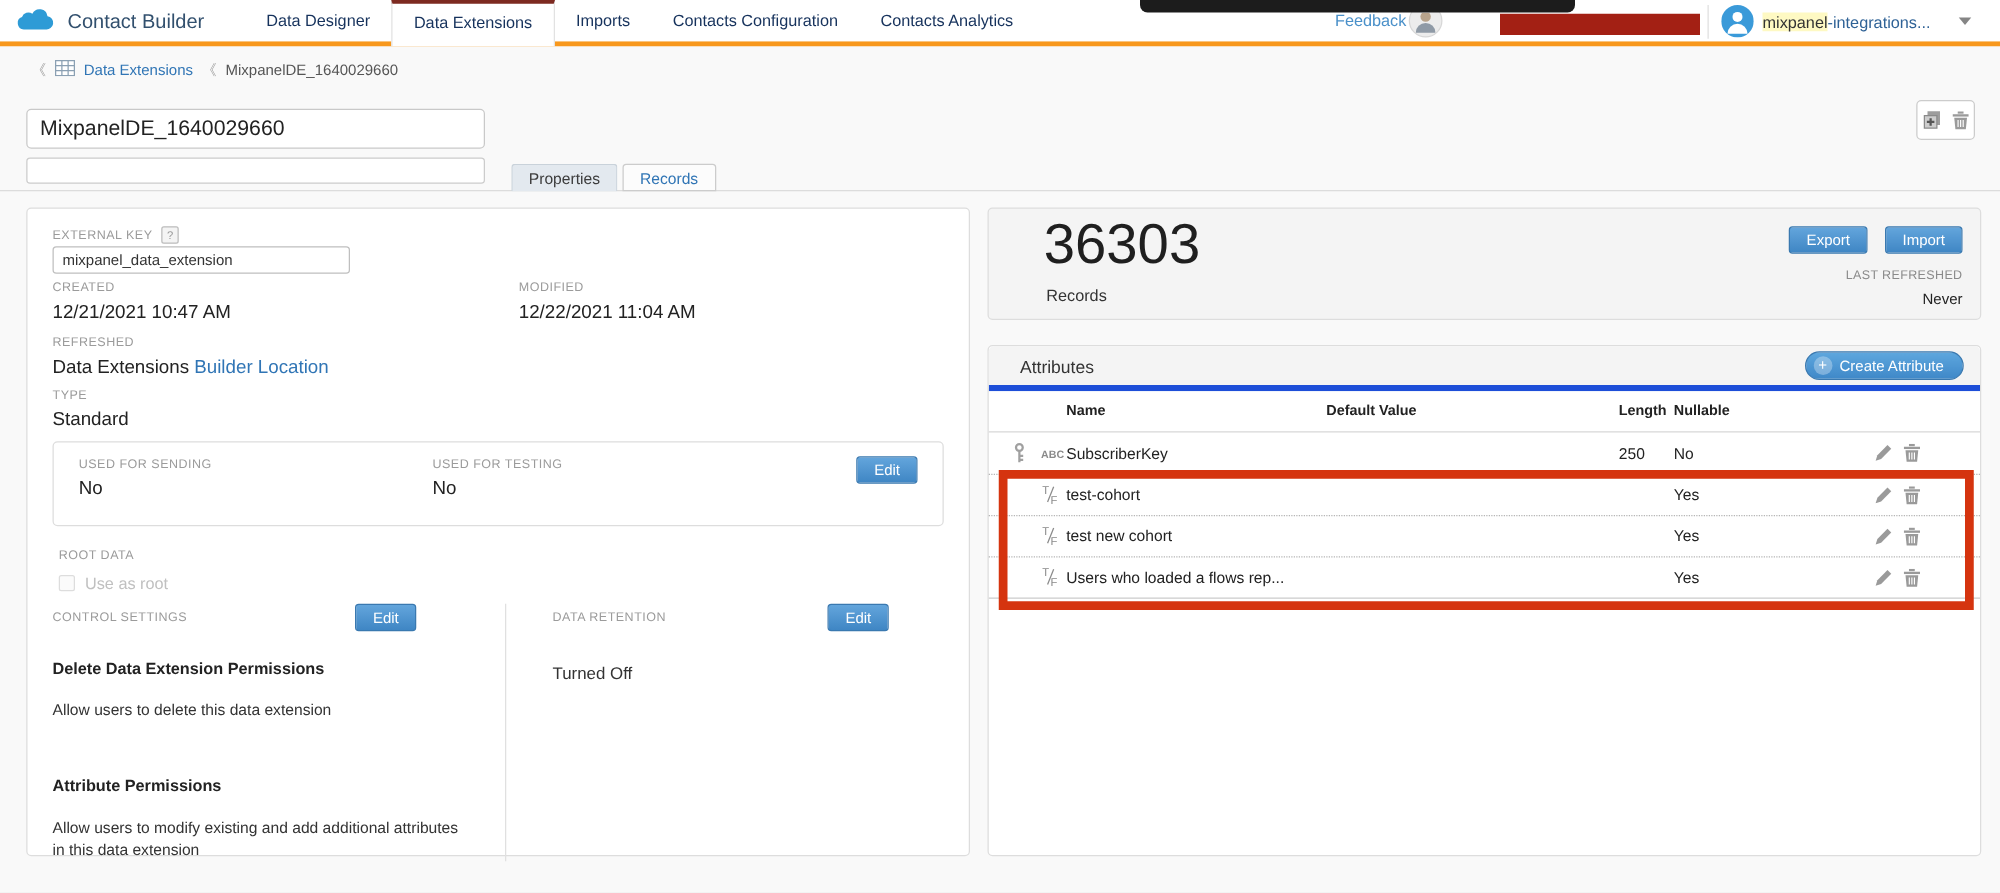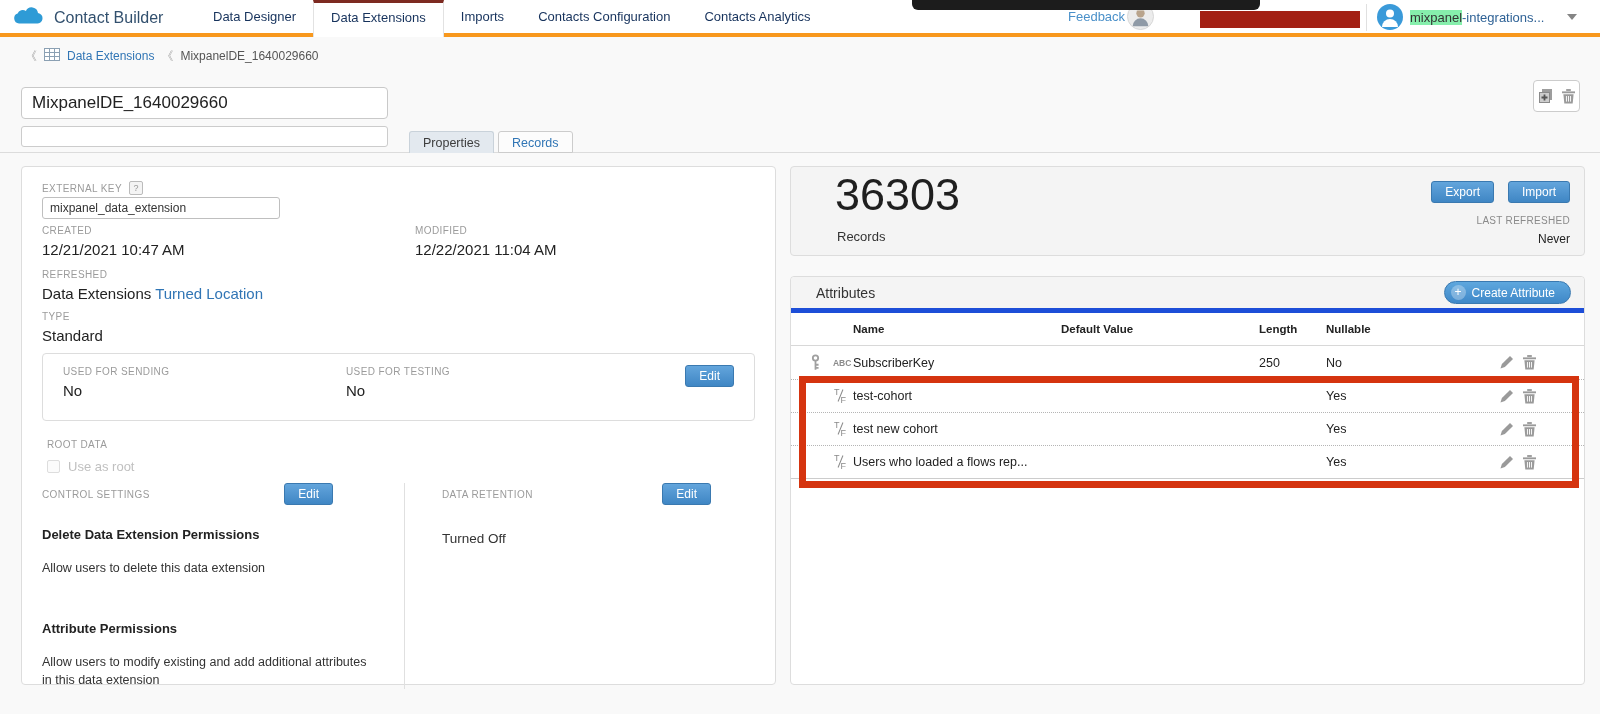--- a/index.html
+++ b/index.html
@@ -14,21 +14,21 @@
   .nav-tabs { position:absolute; left:196px; top:0; height:37px; display:flex; align-items:flex-start; z-index:4; }
   .nav-tab { padding:0 17px; line-height:33px; font-size:13px; color:#16325c; cursor:pointer; height:33px; }
   .nav-tab.active { background:#fff; height:37px; border-left:1px solid #e2e2e2; border-right:1px solid #e2e2e2; border-top:3px solid #7d2a21; line-height:29px; }
   .redaction-black { position:absolute; left:912px; top:0; width:348px; height:10px; background:#1c1c1c; border-radius:0 0 6px 6px; z-index:5; }
   .feedback { position:absolute; left:1068px; top:9px; font-size:13px; color:#4a90c9; cursor:pointer; }
   .mini-avatar { position:absolute; left:1127px; top:3px; width:27px; height:27px; border-radius:50%; background:#ececec; border:1px solid #d7d7d7; display:flex; align-items:center; justify-content:center; overflow:hidden; }
   .redaction-red { position:absolute; left:1200px; top:11px; width:160px; height:17px; background:#a32014; z-index:4; }
   .nav-divider { position:absolute; left:1366px; top:4px; width:1px; height:27px; background:#e0e0e0; }
   .user-avatar { position:absolute; left:1377px; top:4px; width:26px; height:26px; }
   .user-name { position:absolute; left:1410px; top:10px; font-size:13px; color:#2f6296; white-space:nowrap; }
-  .user-name .hl { background:#86efac; color:#333; }
+  .user-name .hl { background:#fef9c3; color:#333; }
   .user-caret { position:absolute; left:1567px; top:14px; width:0; height:0; border-left:5px solid transparent; border-right:5px solid transparent; border-top:6px solid #858585; cursor:pointer; }
 
   
   .breadcrumb { position:absolute; top:37px; left:0; width:1600px; height:38px; display:flex; align-items:center; padding-left:25px; gap:7px; font-size:12px; }
   .crumb-chevron { color:#9a9a9a; font-size:12px; cursor:pointer; }
   .crumb-link { color:#3075b5; cursor:pointer; }
   .crumb-current { color:#555; }
 
   
   .name-input { position:absolute; left:21px; top:87px; width:367px; height:32px; border:1px solid #c9c9c9; border-radius:4px; font-family:"Liberation Sans",sans-serif; font-size:17px; padding:0 10px; color:#222; background:#fff; }
@@ -91,21 +91,21 @@
   .plus-circle { width:15px; height:15px; border-radius:50%; background:rgba(255,255,255,.3); font-size:12px; line-height:14px; text-align:center; }
   .thead { height:33px; display:flex; align-items:center; font-weight:bold; font-size:11.5px; color:#222; border-bottom:1px solid #d8d8d8; }
   .trow { height:33px; display:flex; align-items:center; font-size:12.5px; color:#222; }
   .trow + .trow { border-top:1px dotted #b5b5b5; }
   .tbody { border-bottom:1px solid #ccc; }
   .col-lead { width:62px; padding-left:20px; display:flex; align-items:center; }
   .key-slot { width:13px; display:flex; align-items:center; }
   .type-slot { margin-left:10px; width:22px; display:flex; align-items:center; }
   .col-name { width:208px; }
   .col-default { width:198px; }
-  .col-length { width:67px; }
+  .col-length { width:44px;margin-left:36px; }
   .col-null { flex:1; }
   .col-actions { width:120px; display:flex; gap:9px; justify-content:flex-end; padding-right:48px; }
   .col-actions svg { cursor:pointer; }
   .abc-glyph { font-size:8.5px; font-weight:bold; color:#8a8a8a; }
   .tf { position:relative; width:15px; height:16px; color:#8a8a8a; }
   .tf .t { position:absolute; top:-1px; left:1px; font-size:9px; }
   .tf .f { position:absolute; bottom:-1px; right:2px; font-size:9px; }
   .tf .sl { position:absolute; left:7px; top:1px; width:1px; height:13px; background:#8a8a8a; transform:rotate(22deg); }
   .red-annotation { position:absolute; left:8px; top:99px; width:780px; height:112px; border:7px solid #d5340f; pointer-events:none; z-index:5; }
 </style>
@@ -200,21 +200,21 @@
       <div class="microlabel">CREATED</div>
       <div class="value15">12/21/2021 10:47 AM</div>
     </div>
     <div class="blk-modified">
       <div class="microlabel">MODIFIED</div>
       <div class="value15">12/22/2021 11:04 AM</div>
     </div>
 
     <div class="blk-location">
       <div class="microlabel">REFRESHED</div>
-      <div class="value15"><span>Data Extensions</span> <span class="link">Turned Location</span></div>
+      <div class="value15"><span>Data Extensions</span> <span class="link">Builder Location</span></div>
     </div>
 
     <div class="blk-type">
       <div class="microlabel">TYPE</div>
       <div class="value15">Standard</div>
     </div>
 
     <div class="sending-box">
       <div class="cols">
         <div class="c1">

